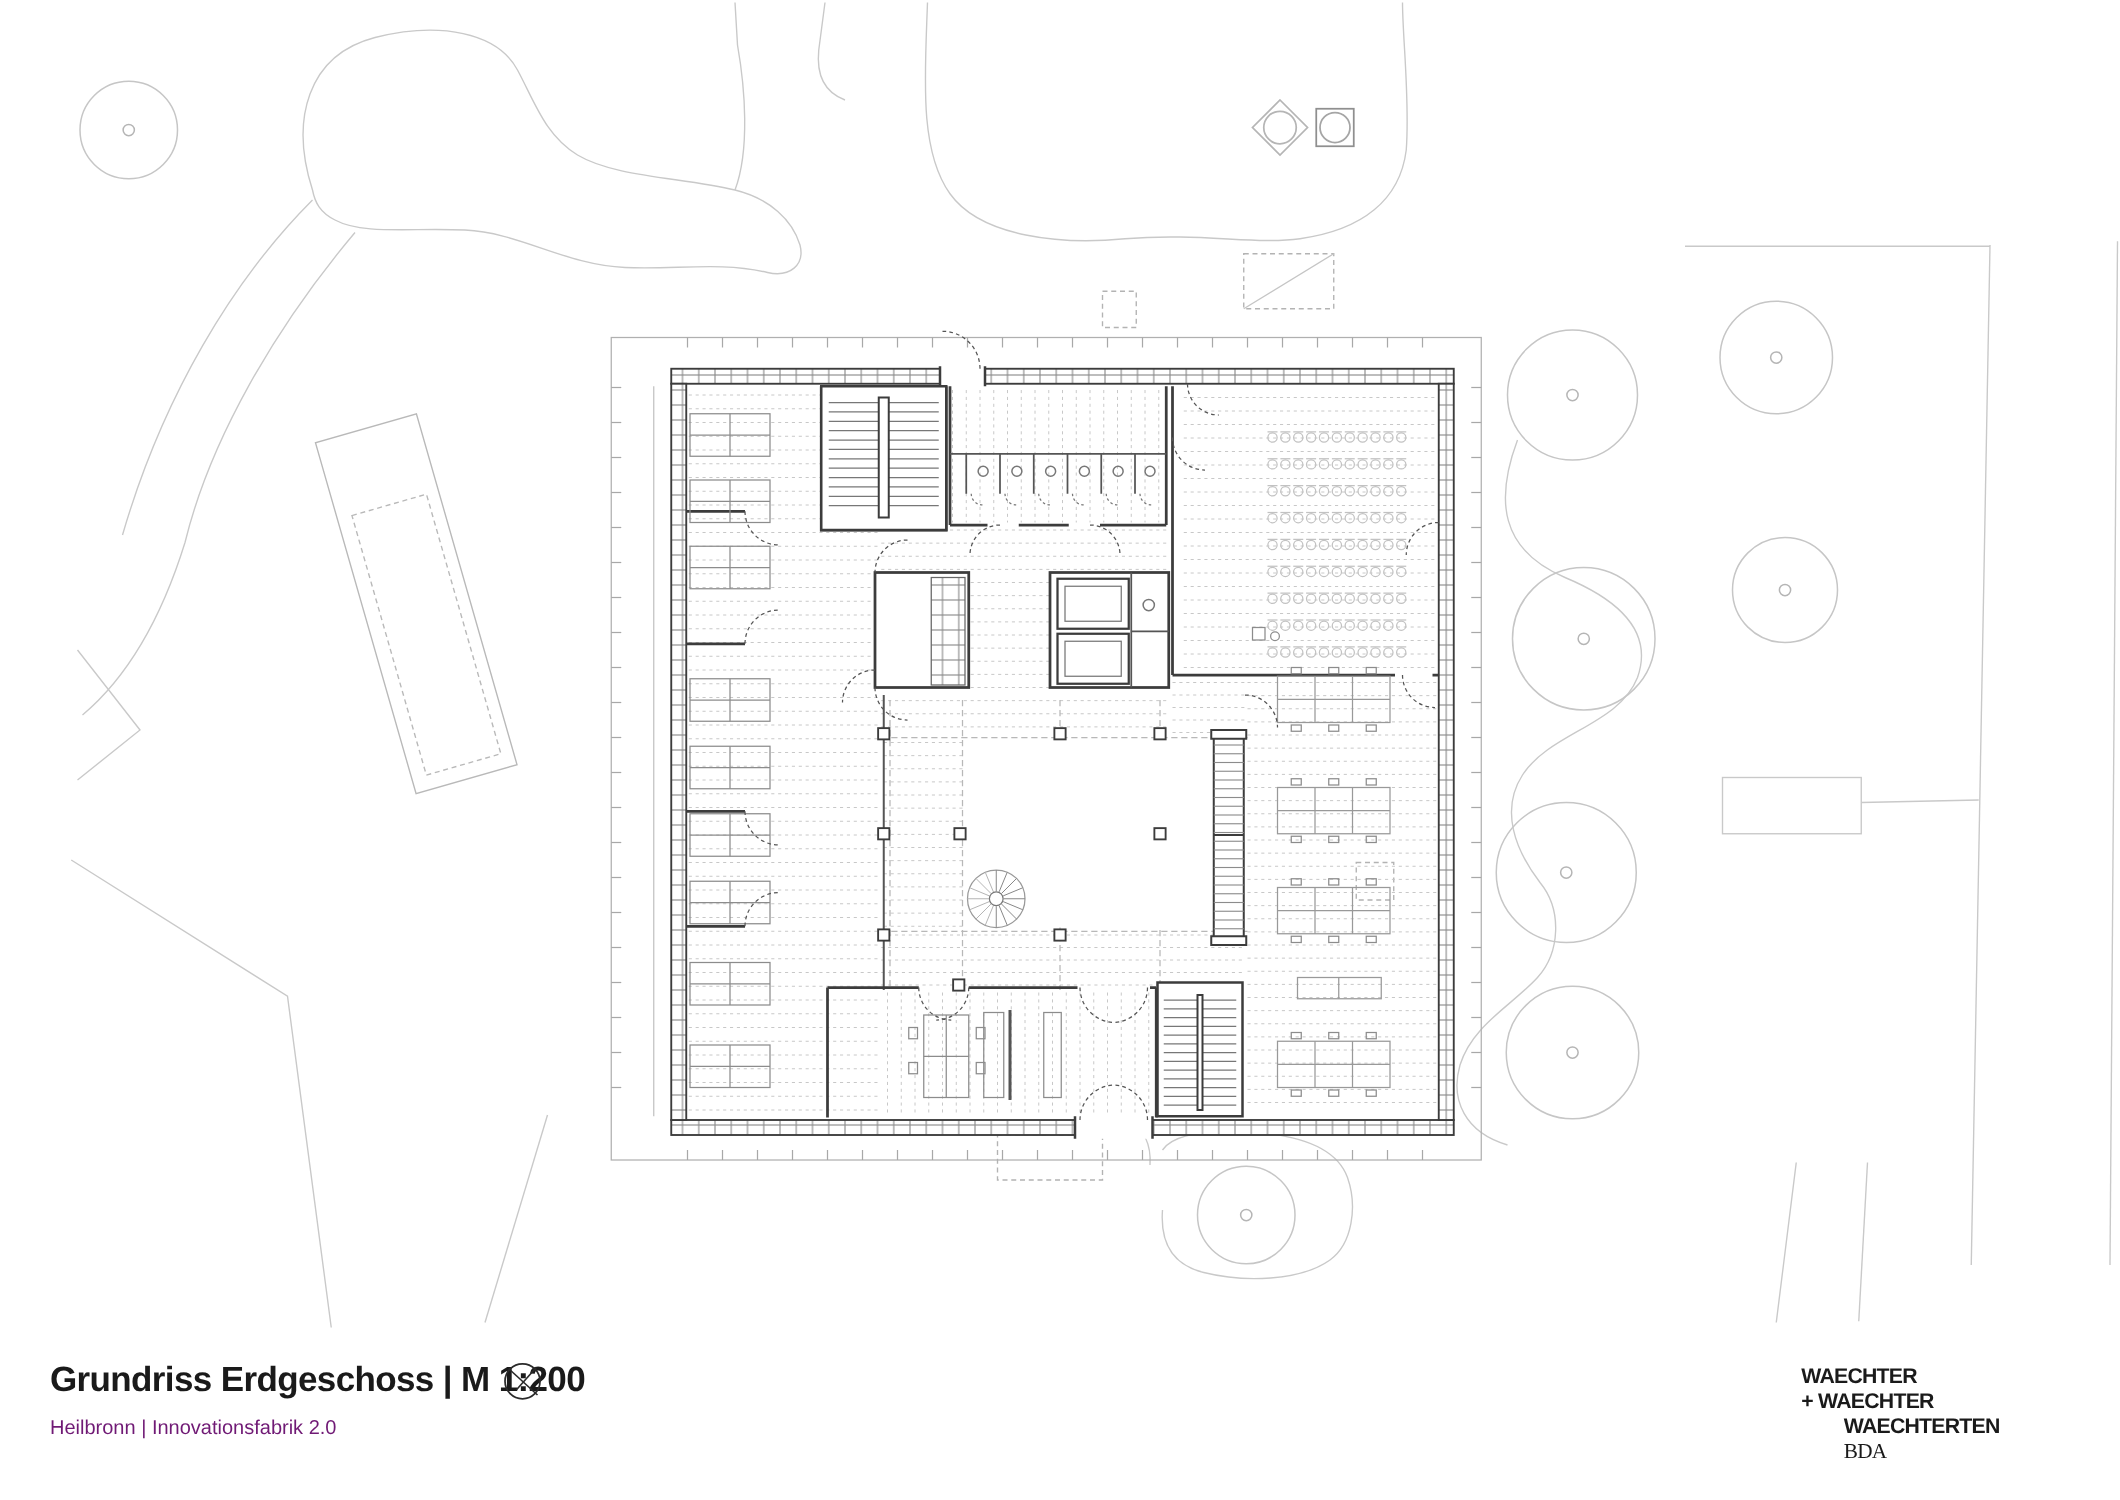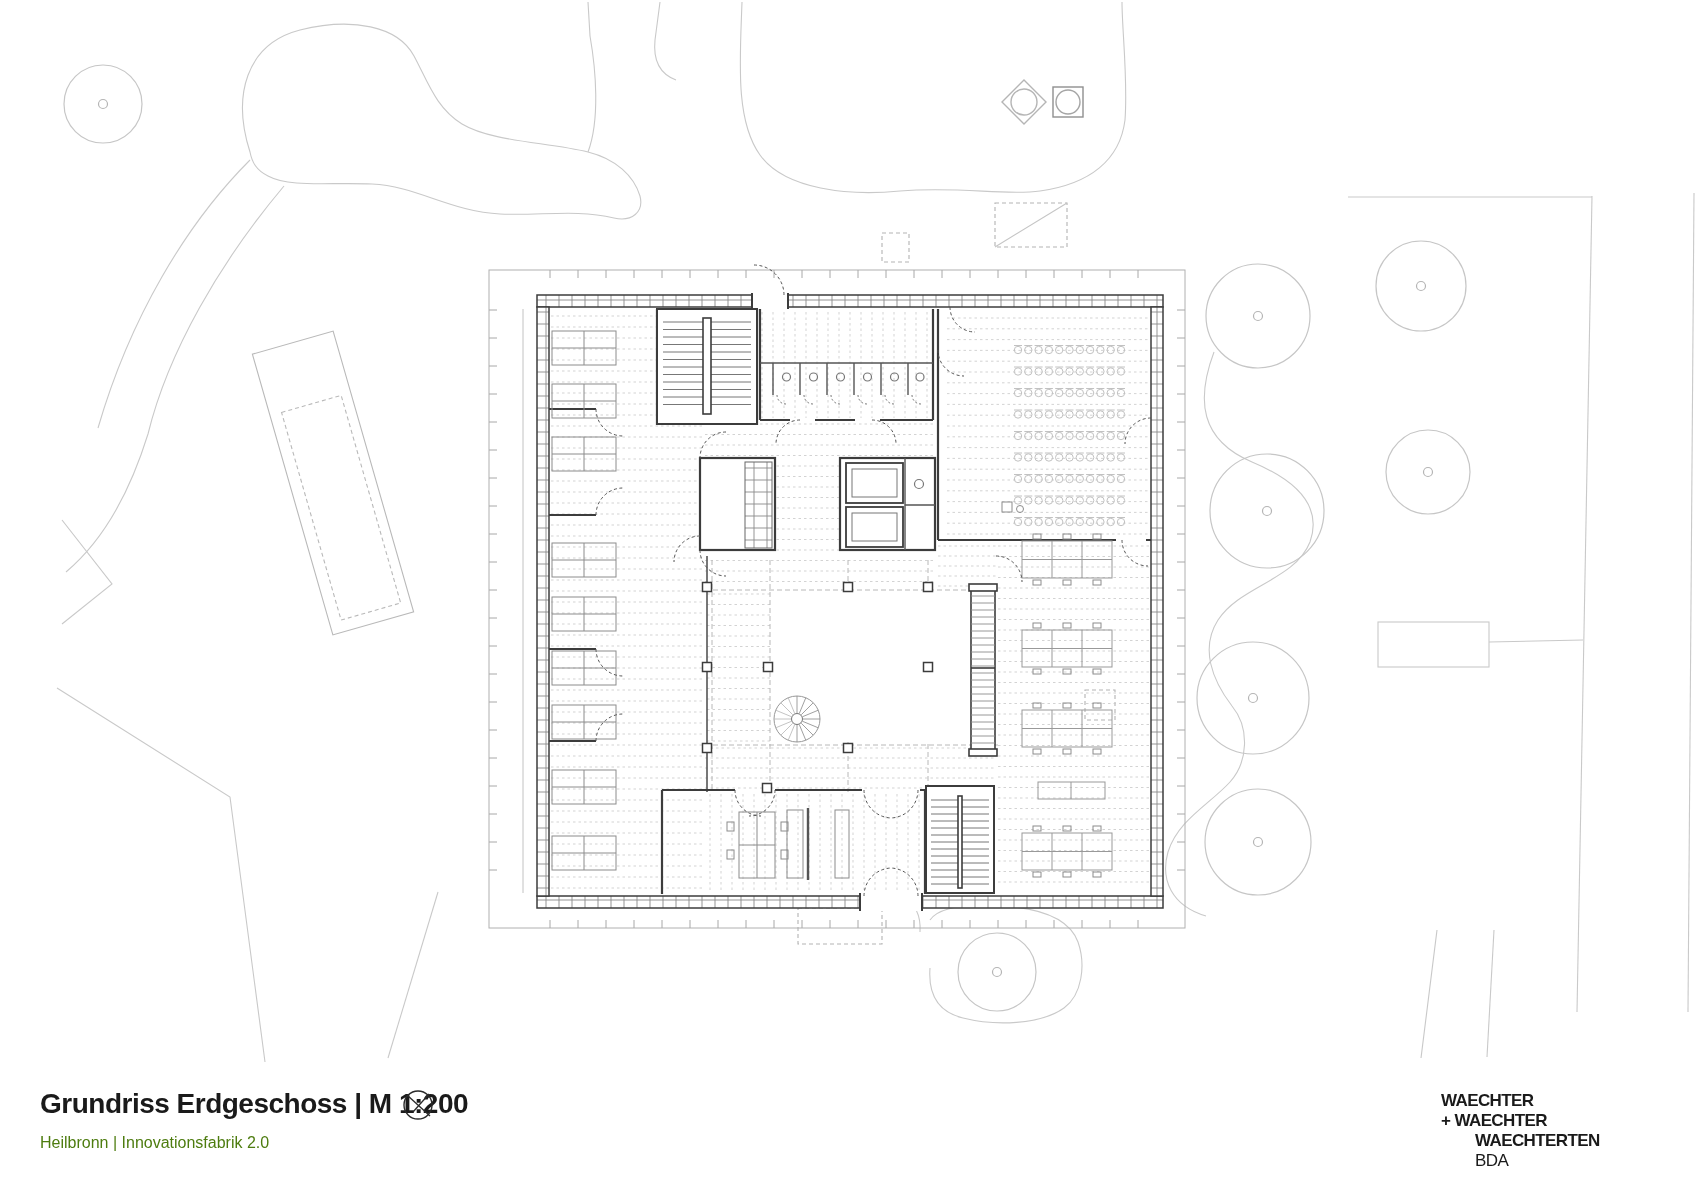--- a/index.html
+++ b/index.html
@@ -3,28 +3,28 @@
 <meta charset="utf-8">
 <style>
   :root{
     --ink:#1a1a1a; --wall:#3c3c3c; --mid:#8c8c8c; --light:#c8c8c8; --site:#c9c9c9; --bg:#ffffff;
   }
   html,body{margin:0;padding:0;background:#e8e8e8;font-family:"Liberation Sans", sans-serif;}
   .sheet{position:relative;width:1696px;height:1200px;background:var(--bg);overflow:hidden;}
   svg{position:absolute;left:0;top:0;}
   .titleblock{position:absolute;left:40px;top:1088px;color:var(--ink);}
   .t-title{font-size:28px;font-weight:700;letter-spacing:-0.5px;white-space:nowrap;}
-  .t-sub{font-size:16px;font-weight:400;margin-top:14px;color:#4d7c0f;}
+  .t-sub{font-size:16px;font-weight:400;margin-top:14px;color:#701a75;}
   .north{position:absolute;left:400px;top:1087px;}
   .logo{position:absolute;left:1441px;top:1091px;color:var(--ink);font-weight:700;
         font-size:17px;line-height:20px;letter-spacing:-0.6px;white-space:nowrap;}
   .logo .lt{font-weight:700;}
   .logo .ind{padding-left:34px;}
   .logo .l2{padding-left:0px;}
-  .logo .l4{font-weight:400;}
+  .logo .l4{font-weight:400;font-family:Liberation Serif, serif;}
 </style>
 </head>
 <body>
 
 <div class="sheet">
 
 <svg id="plan" width="1696" height="1200" viewBox="0 0 1696 1200">
   <defs>
     <pattern id="brick" width="13" height="12" patternUnits="userSpaceOnUse">
       <rect x="0" y="0" width="13" height="12" fill="#ffffff" stroke="#8a8a8a" stroke-width="0.9"></rect>

